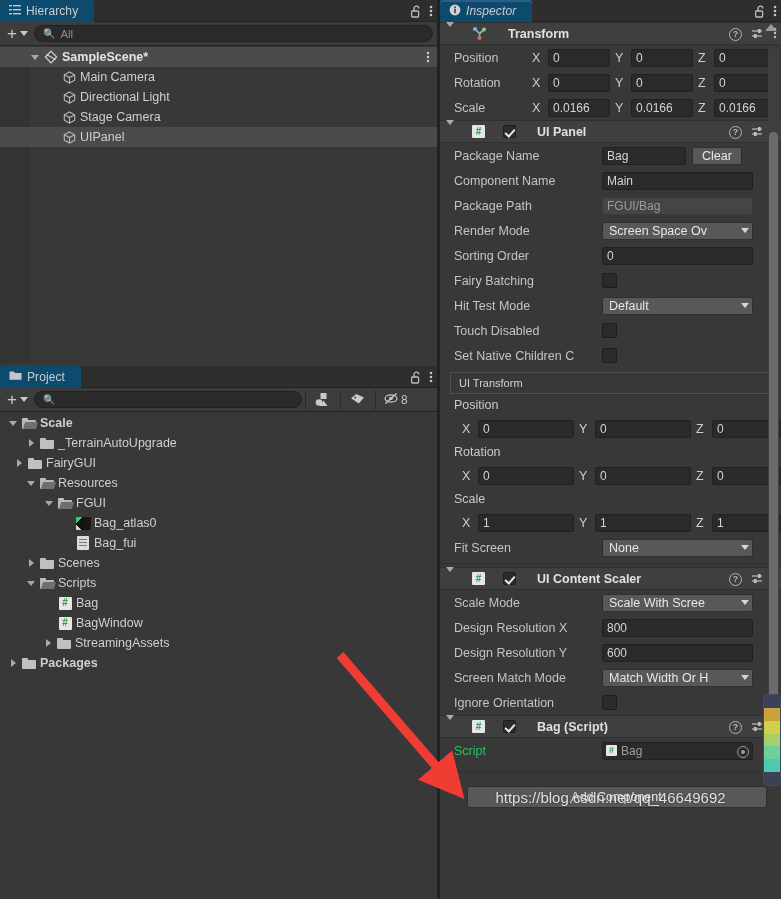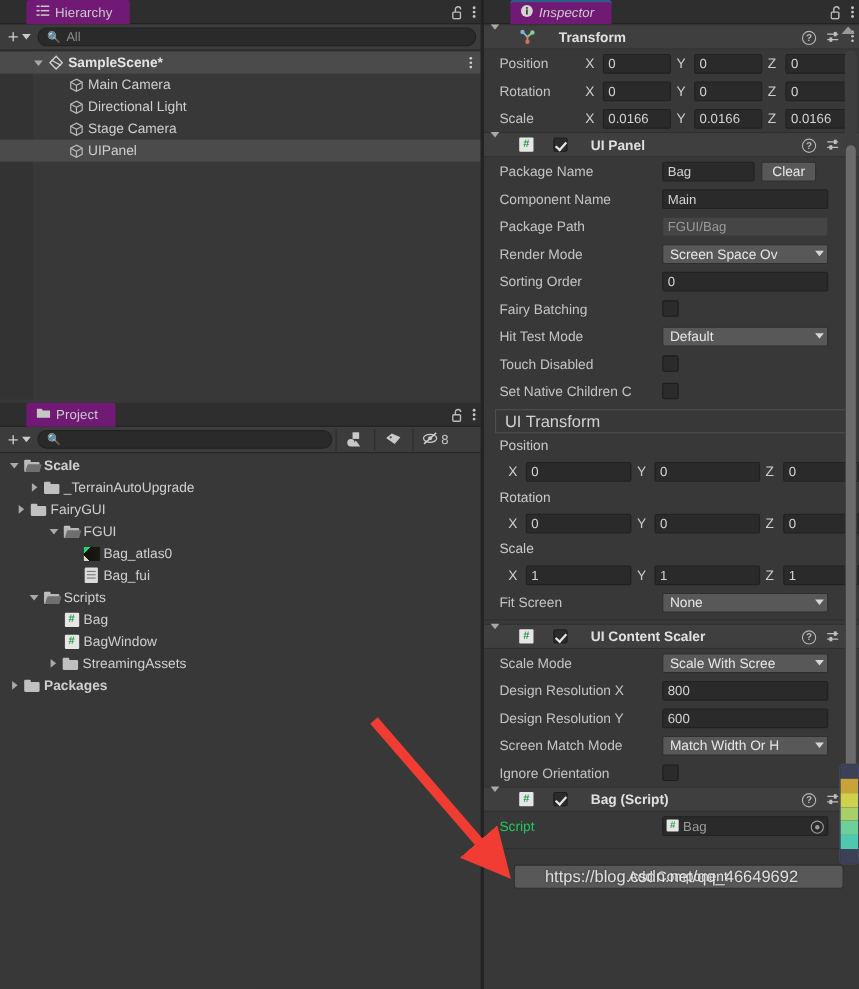--- a/index.html
+++ b/index.html
@@ -16,22 +16,22 @@
   
   .panel { position: absolute; background: #383838; overflow: hidden; }
   .tabbar {
     height: 22px; background: #2e2e2e; position: relative;
     border-bottom: 1px solid #232323;
   }
   .tab {
     position: absolute; left: 0; top: 0; height: 22px;
     display: flex; align-items: center; gap: 5px;
     padding: 0 16px 0 9px;
-    background: #701a75; color: #cccccc; font-size: 12px;
-    border-top-left-radius: 3px; border-top-right-radius: 3px; margin-left: 24px;
+    background: #0c4a6e; color: #cccccc; font-size: 12px;
+    border-top-left-radius: 3px; border-top-right-radius: 3px;
   }
   .tab.active-blue { box-shadow: inset 0 2px 0 0 #2c5d87; font-style: italic; }
   .tab-label { letter-spacing: .1px; }
   .tabbar-right {
     position: absolute; right: 4px; top: 0; height: 22px;
     display: flex; align-items: center; gap: 7px;
   }
   .lock-icon svg, .kebab svg { display: block; }
 
   
@@ -185,21 +185,21 @@
   }
   .vec-row { height: 25px; display:flex; align-items:center; padding-left: 22px;
              gap: 0; font-size: 12.5px; }
   .axis { width: 16px; flex:0 0 16px; color:#cecece; }
   .vec-field { width: 96px; flex: 0 0 96px; margin-right: 5px; }
   .sec-title { height: 22px; display:flex; align-items:center; padding-left:14px;
                color:#c9c9c9; font-size: 12.5px; }
   .boxed-title {
     height: 22px; margin: 4px 10px 0 10px; border: 1px solid #4f4f4f;
     display:flex; align-items:center; padding-left: 8px; color:#d2d2d2;
-    font-size:15px; background:#383838;
+    font-size:11px; background:#383838;
   }
   .sep-line { height:1px; background:#303030; margin: 3px 0; }
 
   .obj-field {
     height:18px; background:#2a2a2a; border:1px solid #212121; border-radius:2px;
     display:flex; align-items:center; padding: 0 3px; gap:4px;
     color:#9d9d9d; font-size:12px; position:relative;
   }
   .obj-pick {
     position:absolute; right:3px; top:3px; width:12px; height:12px;
@@ -463,45 +463,69 @@
               <span class="tri-right"></span>
             </span>
             <span class="ico">
               <span class="folder">
                 <span class="tab2"></span>
                 <span class="body"></span>
               </span>
             </span>
             <span class="txt">FairyGUI</span>
           </div>
-          <div class="row" style="padding-left: 42px;">
+          <div class="row" style="padding-left: 24px;">
             <span class="twisty">
               <span class="tri-down"></span>
             </span>
             <span class="ico">
               <span class="folder open">
                 <span class="tab2"></span>
                 <span class="body"></span>
               </span>
             </span>
+            <span class="txt">Resources</span>
+          </div>
+          <div class="row" style="padding-left: 42px;">
+            <span class="twisty">
+              <span class="tri-down"></span>
+            </span>
+            <span class="ico">
+              <span class="folder open">
+                <span class="tab2"></span>
+                <span class="body"></span>
+              </span>
+            </span>
             <span class="txt">FGUI</span>
           </div>
           <div class="row" style="padding-left: 60px;">
             <span class="twisty"></span>
             <span class="ico">
               <span class="atlas-ico"></span>
             </span>
             <span class="txt">Bag_atlas0</span>
           </div>
           <div class="row" style="padding-left: 60px;">
             <span class="twisty"></span>
             <span class="ico">
               <span class="txt-ico"></span>
             </span>
             <span class="txt">Bag_fui</span>
+          </div>
+          <div class="row" style="padding-left: 24px;">
+            <span class="twisty">
+              <span class="tri-right"></span>
+            </span>
+            <span class="ico">
+              <span class="folder">
+                <span class="tab2"></span>
+                <span class="body"></span>
+              </span>
+            </span>
+            <span class="txt">Scenes</span>
           </div>
           <div class="row" style="padding-left: 24px;">
             <span class="twisty">
               <span class="tri-down"></span>
             </span>
             <span class="ico">
               <span class="folder open">
                 <span class="tab2"></span>
                 <span class="body"></span>
               </span>

